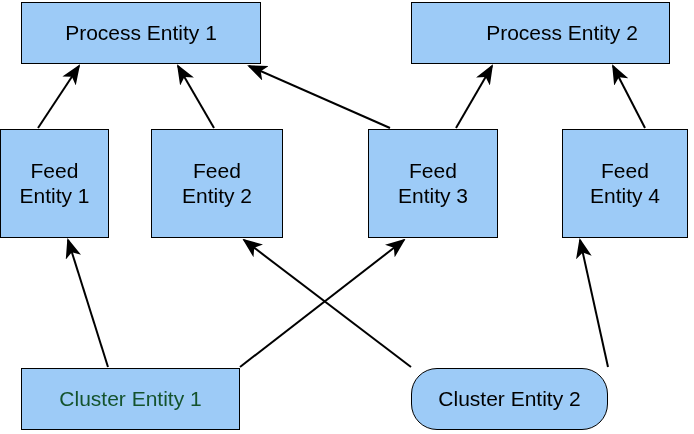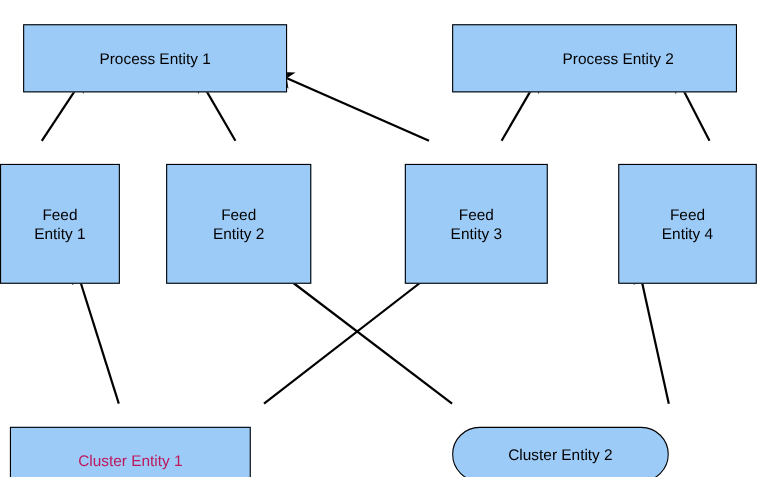--- a/index.html
+++ b/index.html
@@ -30,26 +30,25 @@
     position: absolute;
     box-sizing: border-box;
     background: #9DCBF7;
     border: 1.5px solid #000000;
     display: flex;
     align-items: center;
     justify-content: center;
     text-align: center;
     color: #000000;
     font-family: "Liberation Sans", sans-serif;
-    font-size: 14px;
+    font-size: 21px;
     line-height: 1.18;
     letter-spacing: 0px;
     white-space: pre-line;
     z-index: 2;
-    margin-top: 20px;
   }
   .node-label {
     display: block;
     white-space: pre-line;
   }
 </style>
 </head>
 <body>
 
 <div id="diagram-canvas" style="width: 694px; height: 434px; background: rgb(255, 255, 255);">
@@ -77,17 +76,17 @@
       <div class="node" style="left: 21px; top: 2px; width: 240px; height: 62px; background: rgb(157, 203, 247); border-color: rgb(0, 0, 0); color: rgb(0, 0, 0);"><span class="node-label">Process Entity 1</span></div>
       <div class="node" style="left: 411px; top: 2px; width: 259px; height: 62px; background: rgb(157, 203, 247); border-color: rgb(0, 0, 0); color: rgb(0, 0, 0); padding-left: 43px;"><span class="node-label">Process Entity 2</span></div>
       <div class="node" style="left: 0px; top: 129px; width: 109px; height: 109px; background: rgb(157, 203, 247); border-color: rgb(0, 0, 0); color: rgb(0, 0, 0);"><span class="node-label">Feed
 Entity 1</span></div>
       <div class="node" style="left: 151px; top: 129px; width: 132px; height: 109px; background: rgb(157, 203, 247); border-color: rgb(0, 0, 0); color: rgb(0, 0, 0);"><span class="node-label">Feed
 Entity 2</span></div>
       <div class="node" style="left: 368px; top: 129px; width: 130px; height: 109px; background: rgb(157, 203, 247); border-color: rgb(0, 0, 0); color: rgb(0, 0, 0);"><span class="node-label">Feed
 Entity 3</span></div>
       <div class="node" style="left: 562px; top: 129px; width: 126px; height: 109px; background: rgb(157, 203, 247); border-color: rgb(0, 0, 0); color: rgb(0, 0, 0);"><span class="node-label">Feed
 Entity 4</span></div>
-      <div class="node" style="left: 9px; top: 368px; width: 219px; height: 62px; background: rgb(157, 203, 247); border-color: rgb(0, 0, 0); color: #be185d;"><span class="node-label">Cluster Entity 1</span></div>
-      <div class="node" style="left: 411px; top: 368px; width: 197px; height: 50px; background: rgb(157, 203, 247); border-color: rgb(0, 0, 0); color: rgb(0, 0, 0); border-radius: 26px;"><span class="node-label">Cluster Entity 2</span></div>
+      <div class="node" style="left: 21px; top: 368px; width: 219px; height: 62px; background: rgb(157, 203, 247); border-color: rgb(0, 0, 0); color: #14532d;"><span class="node-label">Cluster Entity 1</span></div>
+      <div class="node" style="left: 411px; top: 368px; width: 197px; height: 62px; background: rgb(157, 203, 247); border-color: rgb(0, 0, 0); color: rgb(0, 0, 0); border-radius: 26px;"><span class="node-label">Cluster Entity 2</span></div>
     </div>
 
 </div>
 
 </body></html>

